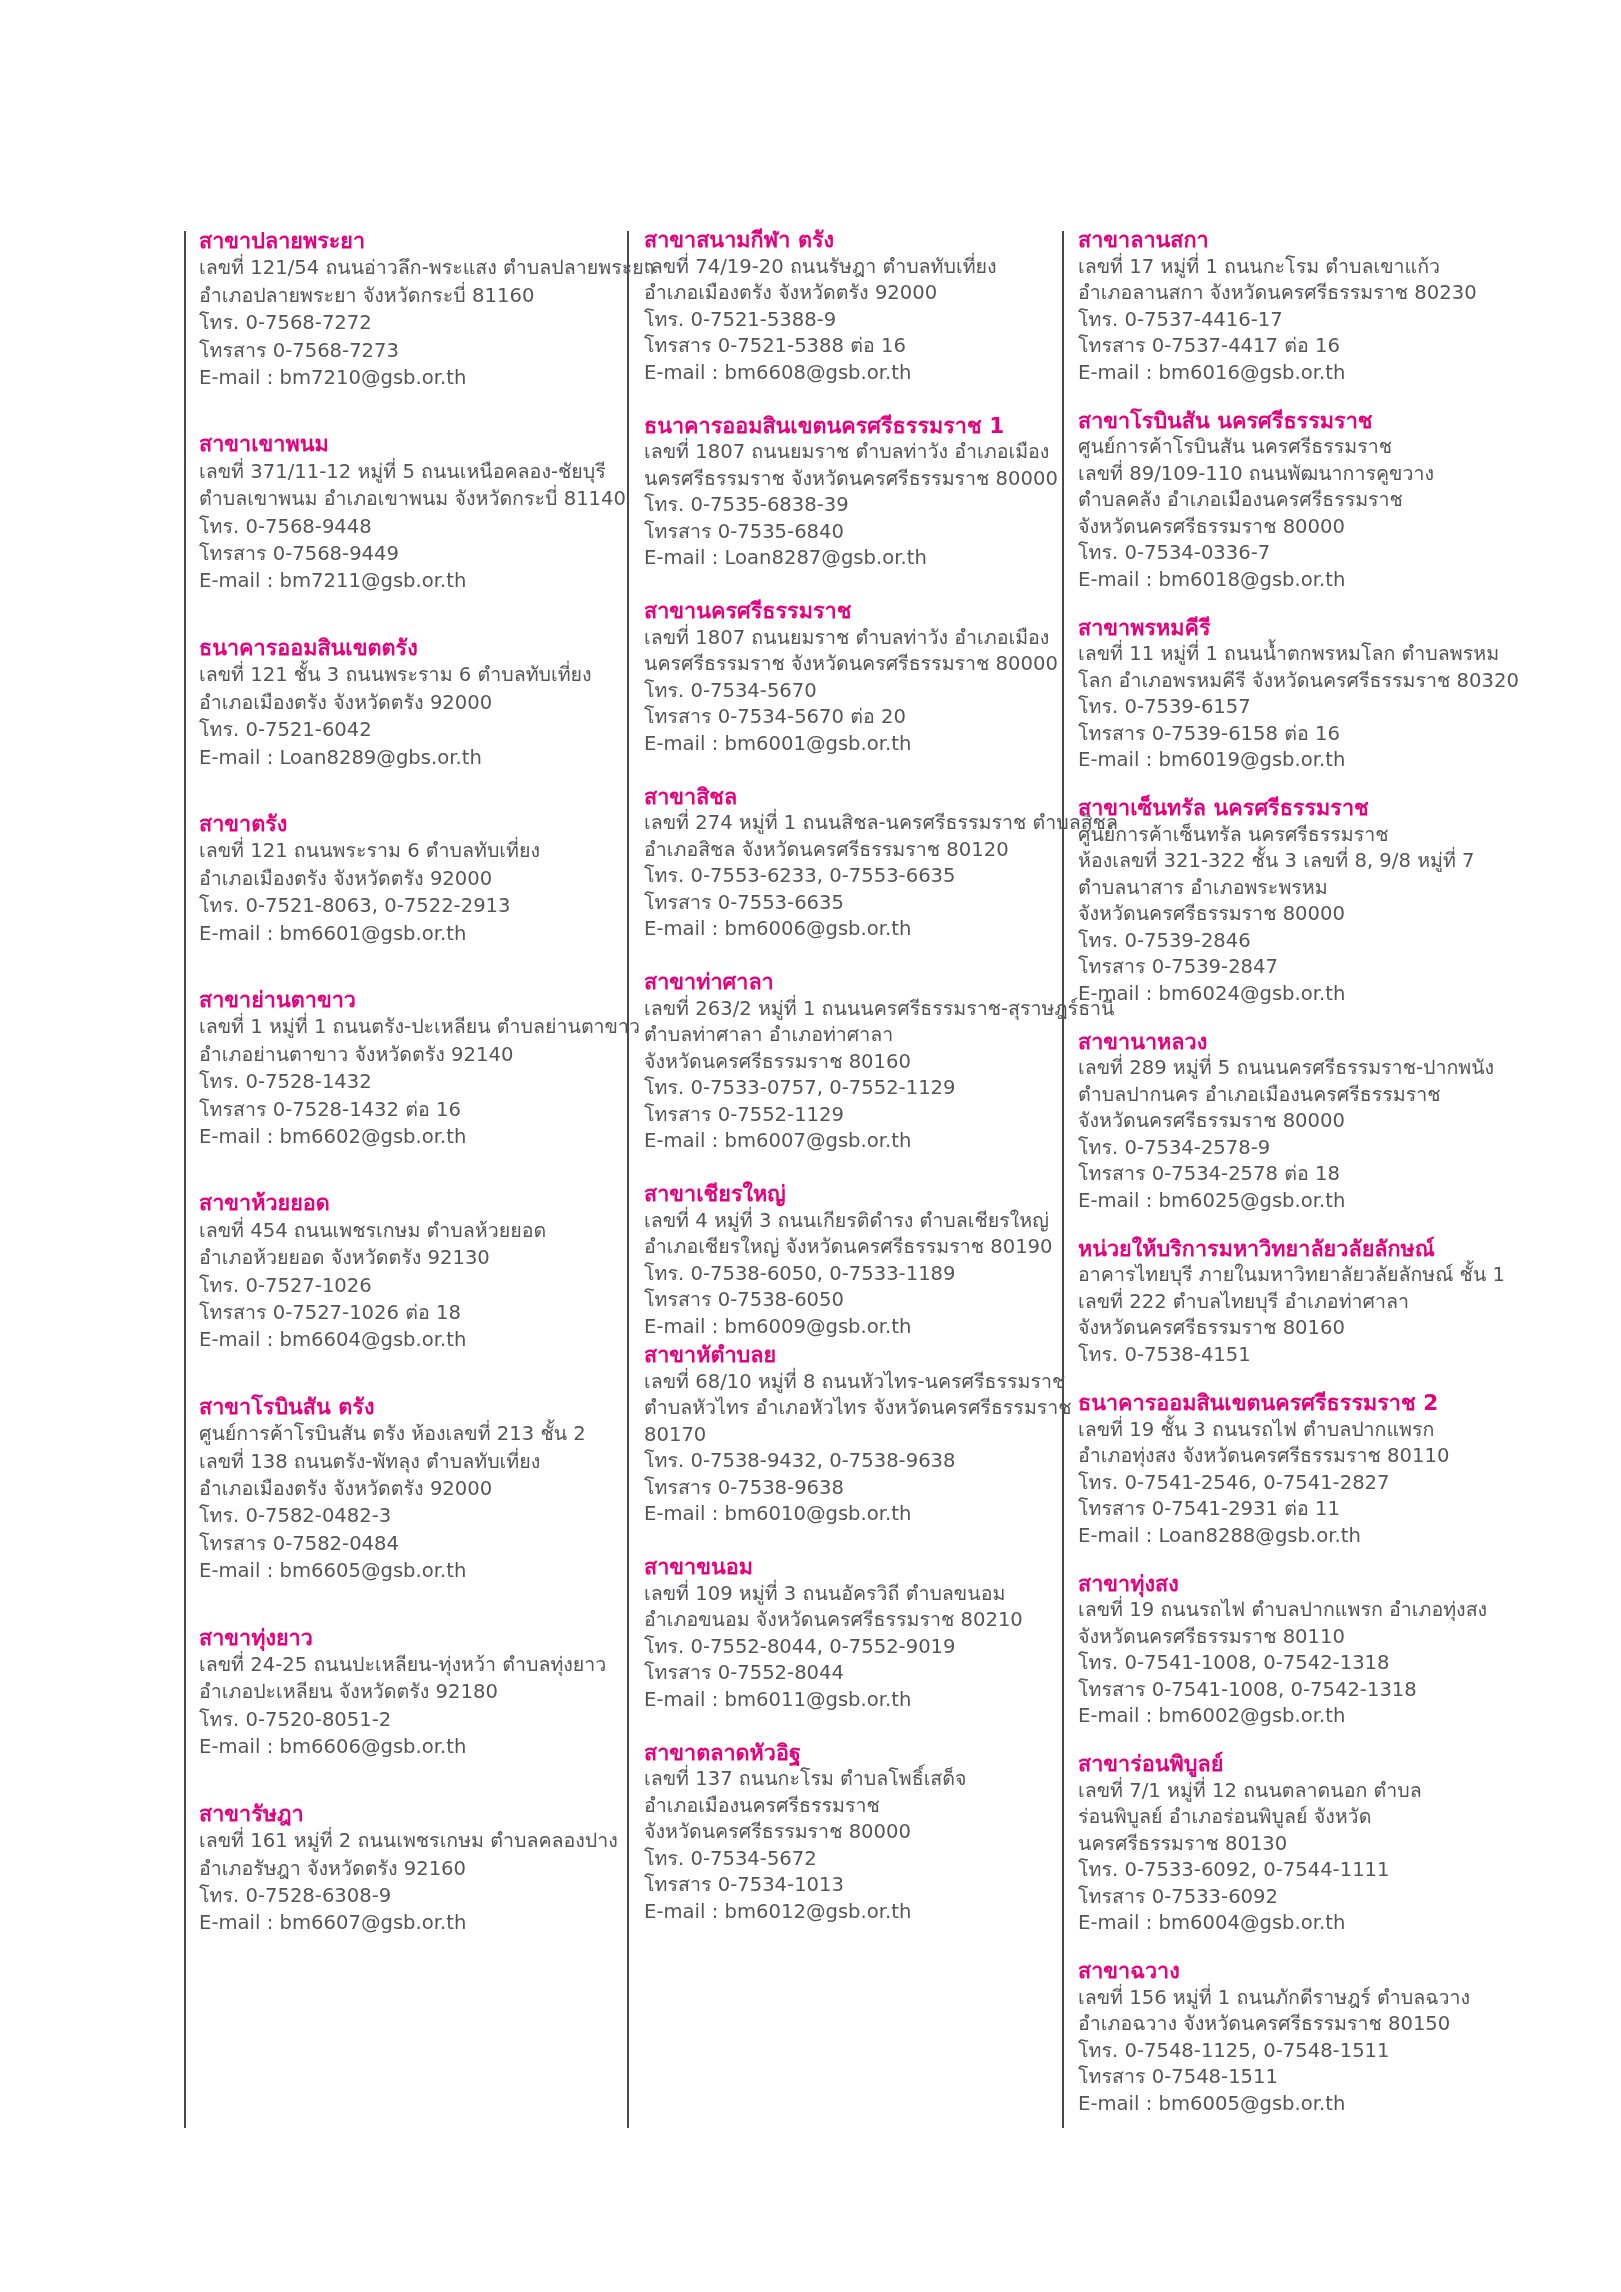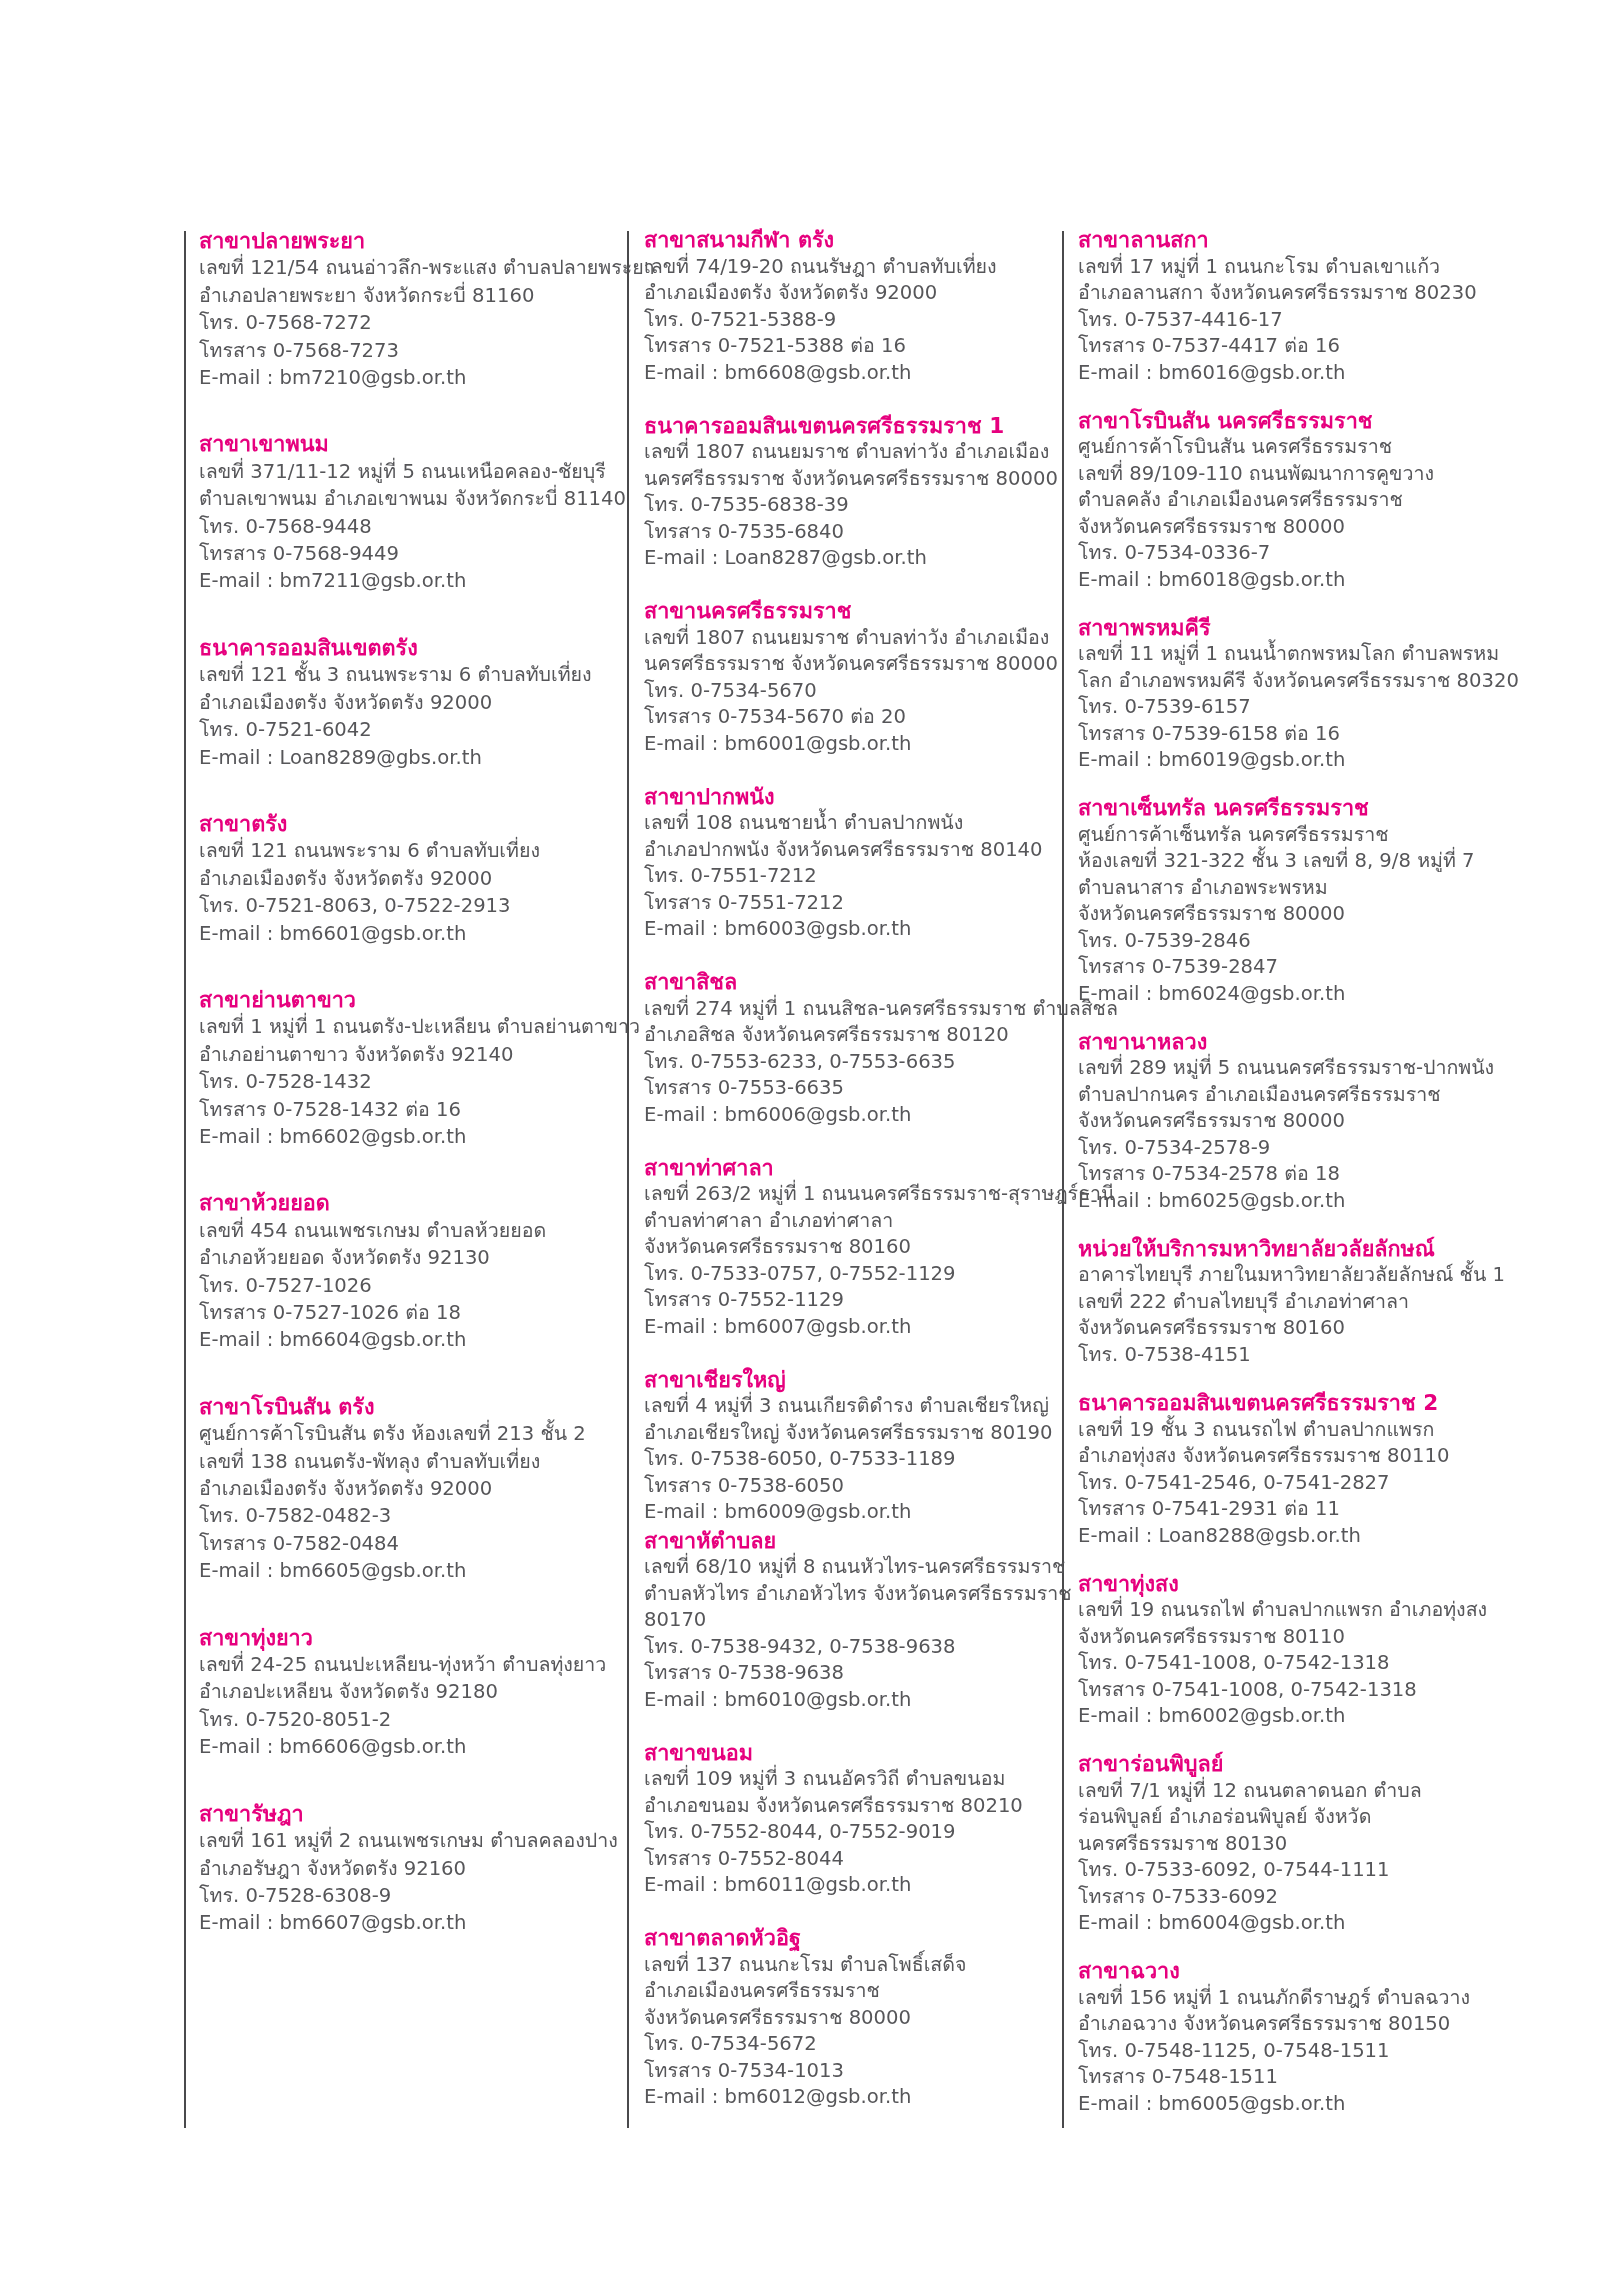--- a/index.html
+++ b/index.html
@@ -166,28 +166,20 @@
       </div>
       <div class="entry">
         <h3>สาขานครศรีธรรมราช</h3>
         <p>เลขที่ 1807 ถนนยมราช ตำบลท่าวัง อำเภอเมือง</p>
         <p>นครศรีธรรมราช จังหวัดนครศรีธรรมราช 80000</p>
         <p>โทร. 0-7534-5670</p>
         <p>โทรสาร 0-7534-5670 ต่อ 20</p>
         <p>E-mail : bm6001@gsb.or.th</p>
       </div>
       <div class="entry">
-        <h3>สาขาปากพนัง</h3>
-        <p>เลขที่ 108 ถนนชายน้ำ ตำบลปากพนัง</p>
-        <p>อำเภอปากพนัง จังหวัดนครศรีธรรมราช 80140</p>
-        <p>โทร. 0-7551-7212</p>
-        <p>โทรสาร 0-7551-7212</p>
-        <p>E-mail : bm6003@gsb.or.th</p>
-      </div>
-      <div class="entry">
         <h3>สาขาสิชล</h3>
         <p>เลขที่ 274 หมู่ที่ 1 ถนนสิชล-นครศรีธรรมราช ตำบลสิชล</p>
         <p>อำเภอสิชล จังหวัดนครศรีธรรมราช 80120</p>
         <p>โทร. 0-7553-6233, 0-7553-6635</p>
         <p>โทรสาร 0-7553-6635</p>
         <p>E-mail : bm6006@gsb.or.th</p>
       </div>
       <div class="entry">
         <h3>สาขาท่าศาลา</h3>
         <p>เลขที่ 263/2 หมู่ที่ 1 ถนนนครศรีธรรมราช-สุราษฎร์ธานี</p>

